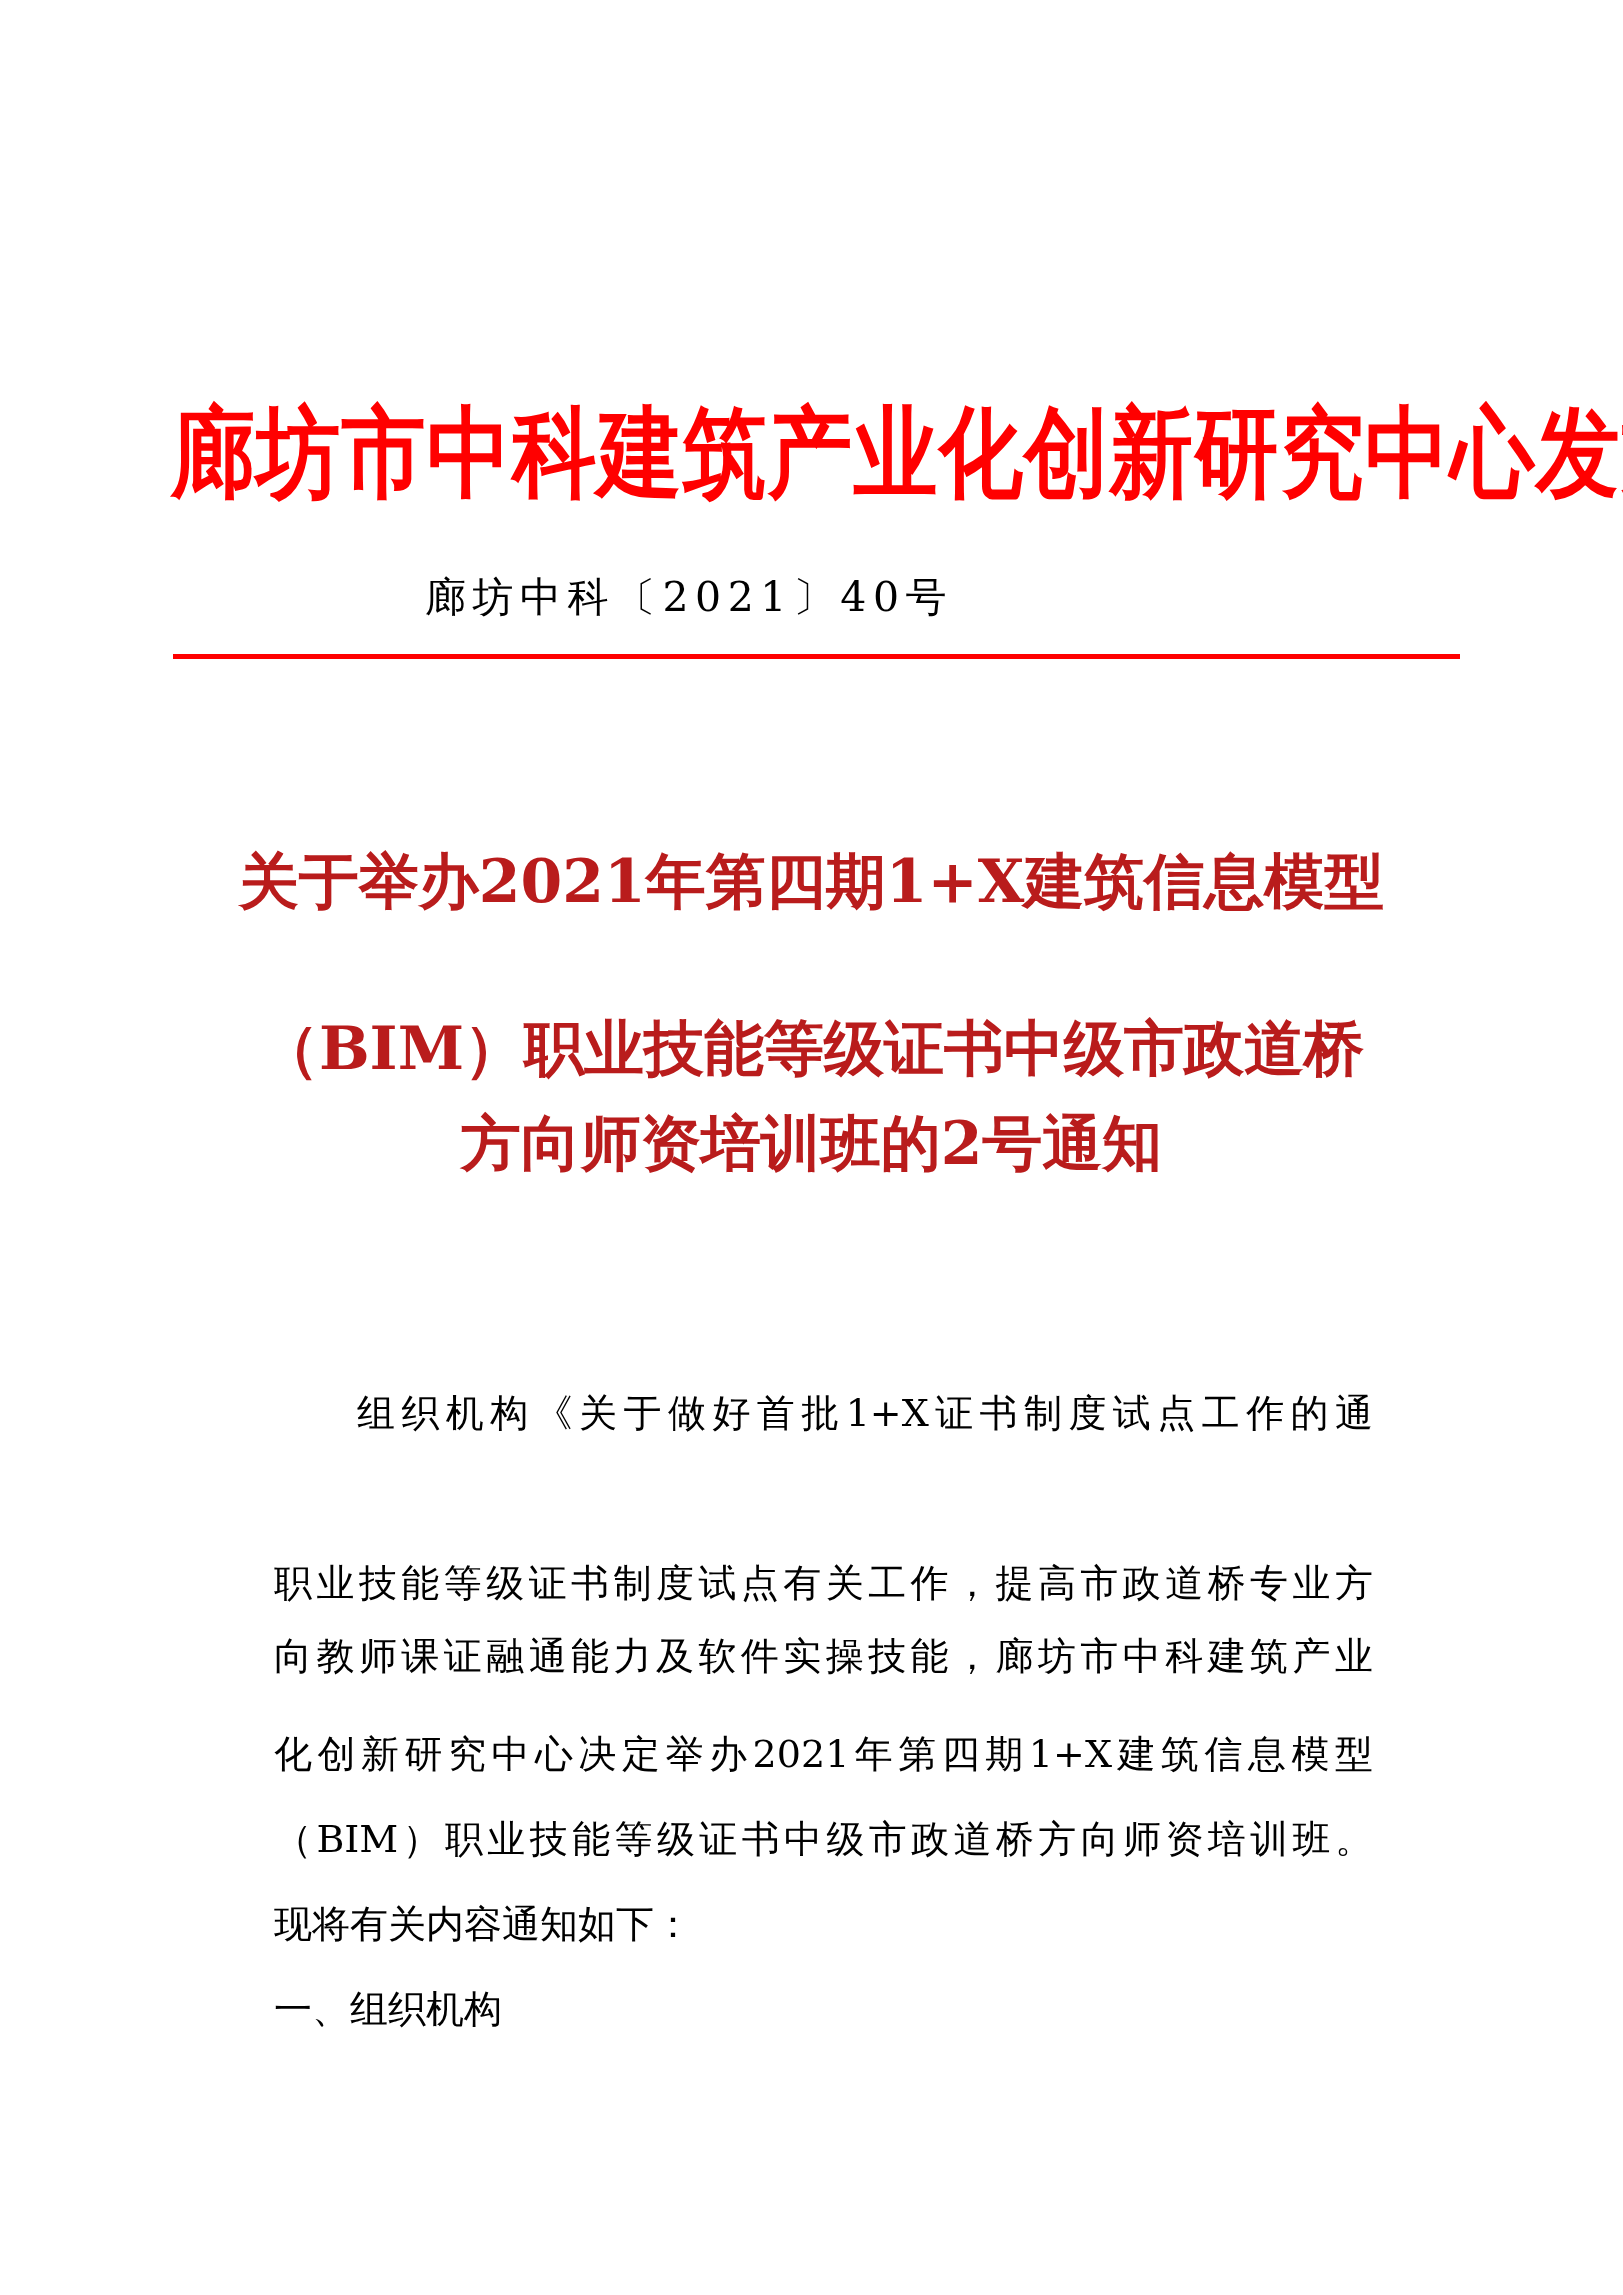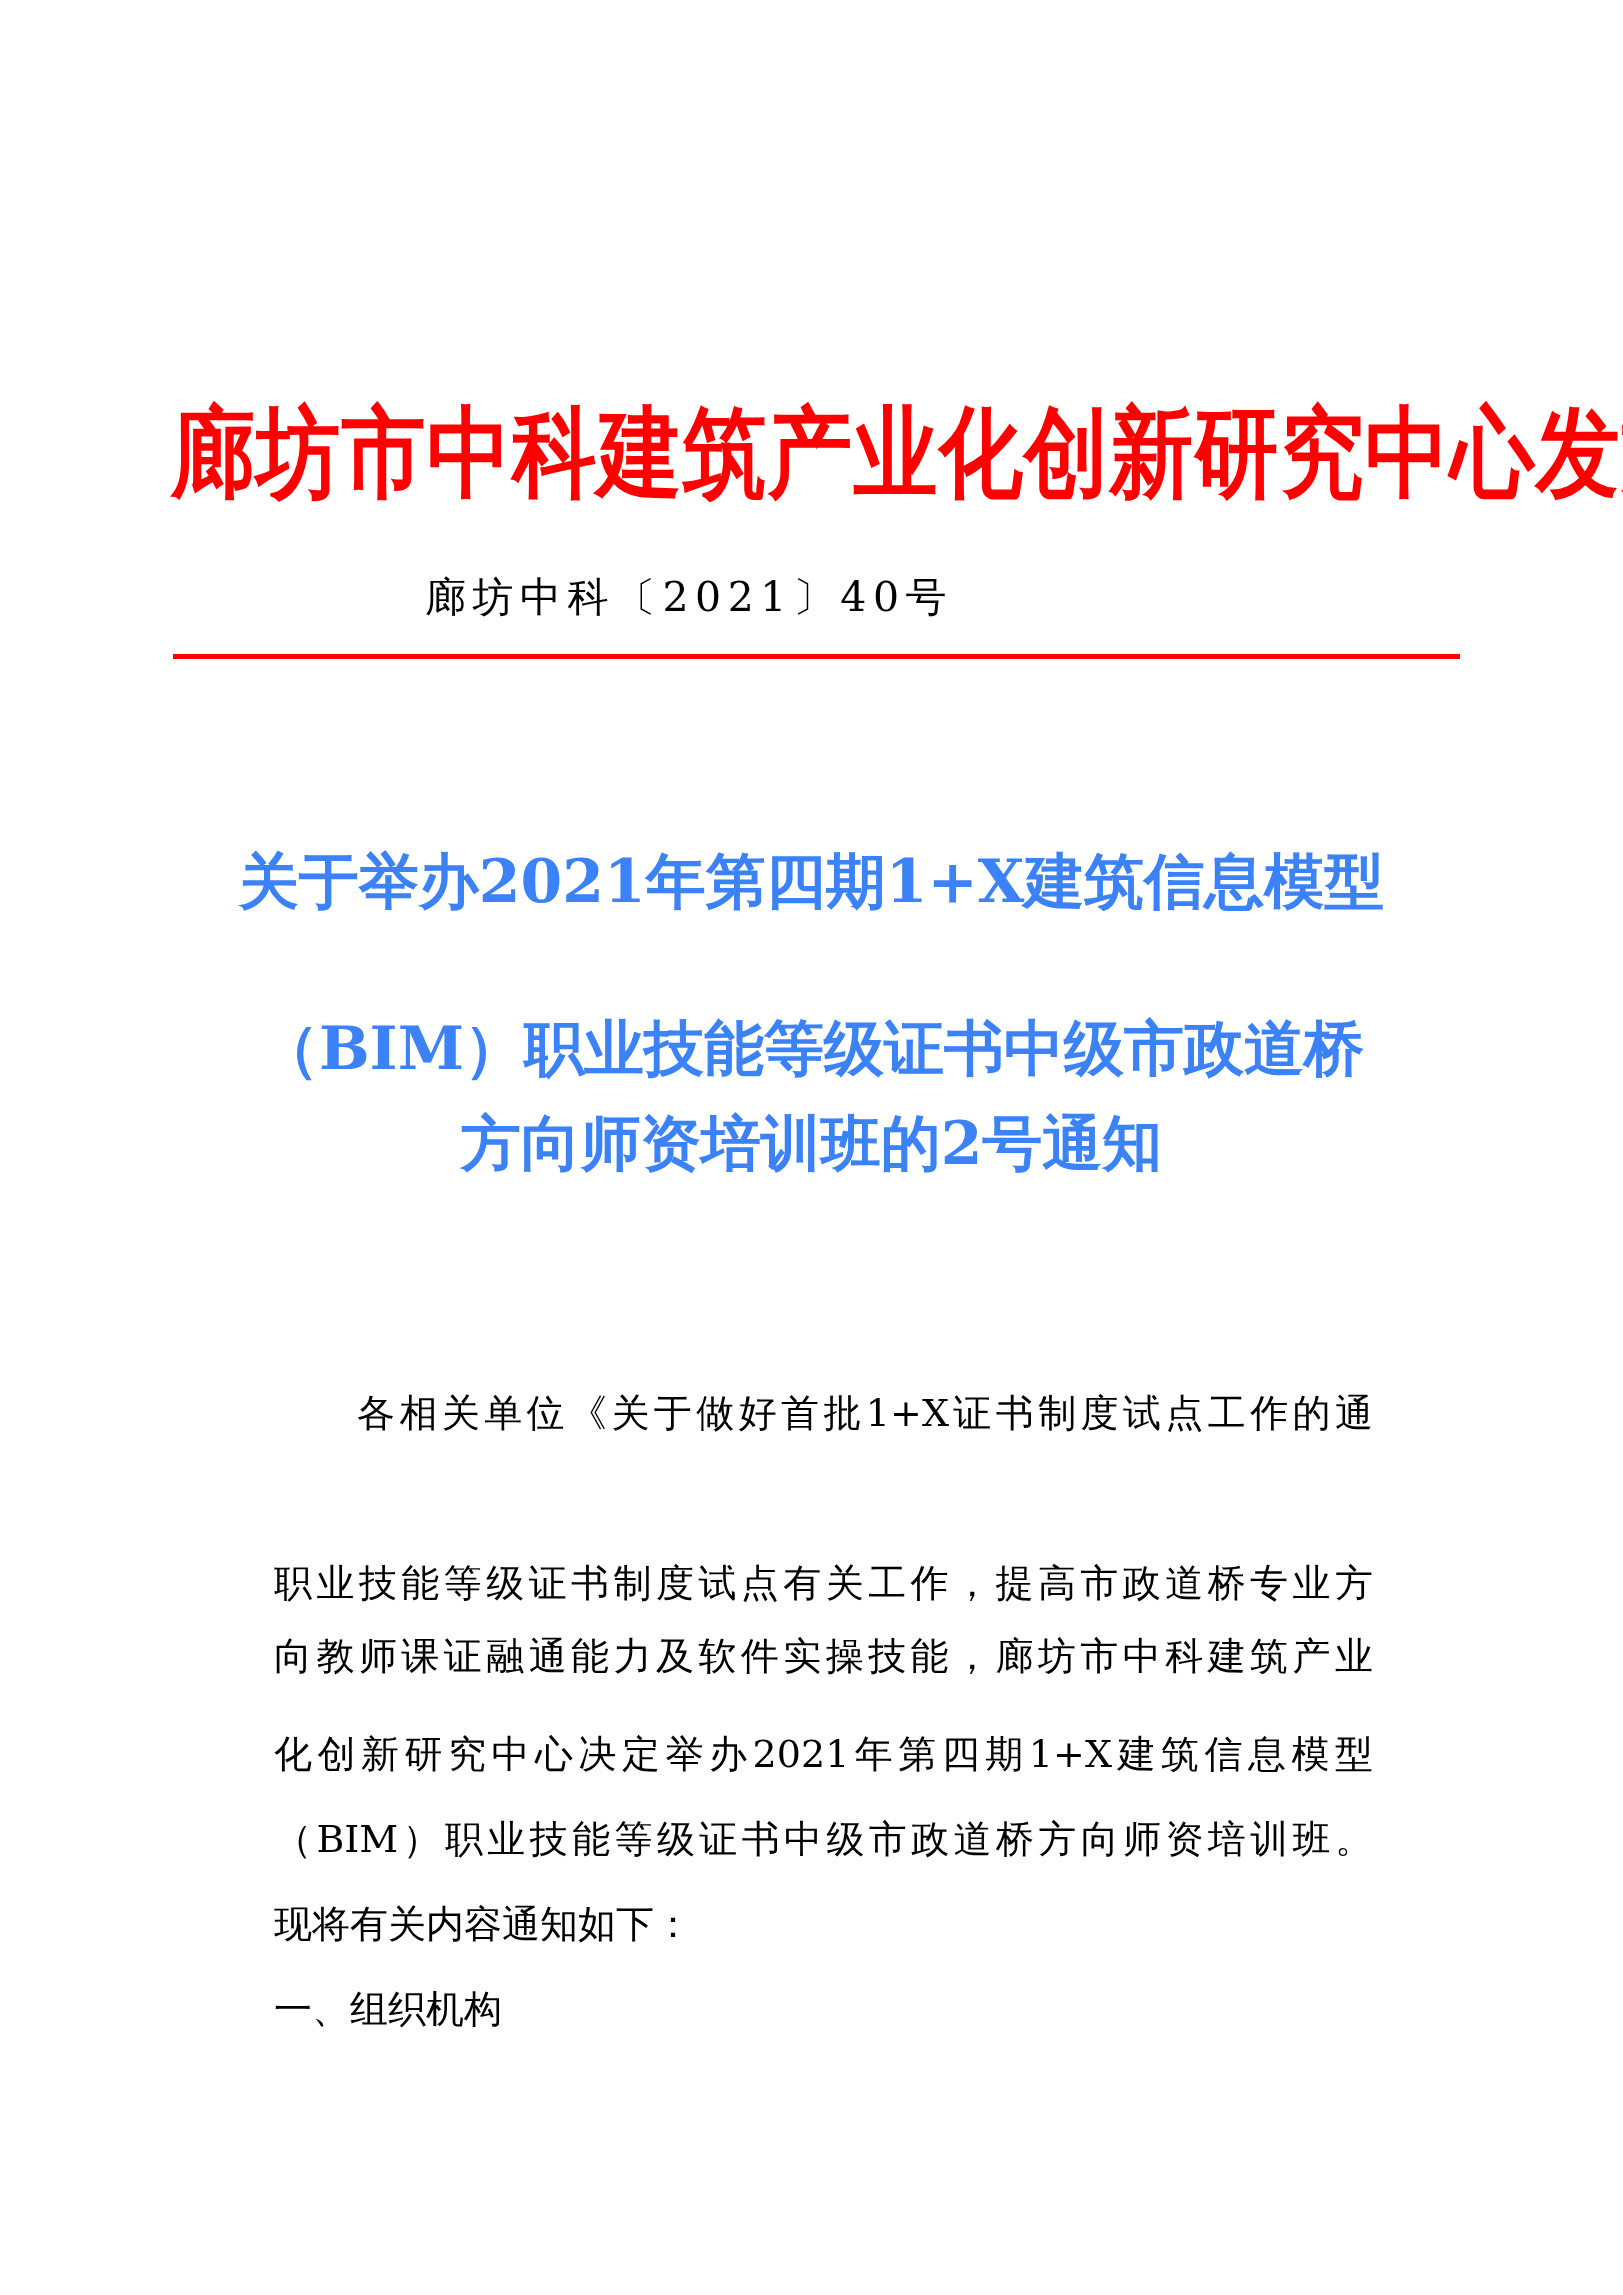--- a/index.html
+++ b/index.html
@@ -14,21 +14,21 @@
   }
   .docno {
     position: absolute; left: 0; width: 1378px; top: 568px; text-align: center;
     color: #000; font-family: "DejaVu Serif", "Liberation Serif", serif;
     font-size: 41px; line-height: 59px; letter-spacing: 6.5px; white-space: nowrap;
   }
   .red-rule {
     position: absolute; left: 173px; top: 654px; width: 1287px; height: 4.6px; background: #ff0000;
   }
   .title {
-    position: absolute; left: 0; width: 1623px; text-align: center; color: #3b82f6;
+    position: absolute; left: 0; width: 1623px; text-align: center; color: #b91c1c;
     font-family: "DejaVu Serif", "Liberation Serif", serif; font-weight: bold;
     font-size: 60px; line-height: 72px; white-space: nowrap;
   }
   .title.l1 { top: 845px; }
   .title.l2 { top: 980px; margin-top: 32px; }
   .title.l3 { top: 1107px; }
   .body-line {
     position: absolute; left: 274px; width: 1099px; color: #000;
     font-family: "DejaVu Serif", "Liberation Serif", serif;
     font-size: 38px; line-height: 52px; white-space: nowrap;
@@ -45,21 +45,21 @@
 
   <div class="docno">廊坊中科〔2021〕40号</div>
 
   <div class="red-rule"></div>
 
   <div class="title l1">关于举办2021年第四期1+X建筑信息模型</div>
   <div class="title l2">（BIM）职业技能等级证书中级市政道桥</div>
   <div class="title l3">方向师资培训班的2号通知</div>
 
 
-  <div class="body-line just indent" style="top:1387px;">各相关单位《关于做好首批1+X证书制度试点工作的通</div>
+  <div class="body-line just indent" style="top:1387px;">组织机构《关于做好首批1+X证书制度试点工作的通</div>
   <div class="body-line just" style="top:1557px;">职业技能等级证书制度试点有关工作，提高市政道桥专业方</div>
   <div class="body-line just" style="top:1630px;">向教师课证融通能力及软件实操技能，廊坊市中科建筑产业</div>
   <div class="body-line just" style="top:1728px;">化创新研究中心决定举办2021年第四期1+X建筑信息模型</div>
   <div class="body-line just" style="top:1813px;">（BIM）职业技能等级证书中级市政道桥方向师资培训班。</div>
   <div class="body-line" style="top:1898px;">现将有关内容通知如下：</div>
 
   <div class="body-line" style="top:1983px;">一、组织机构</div>
 
 </div>
 

